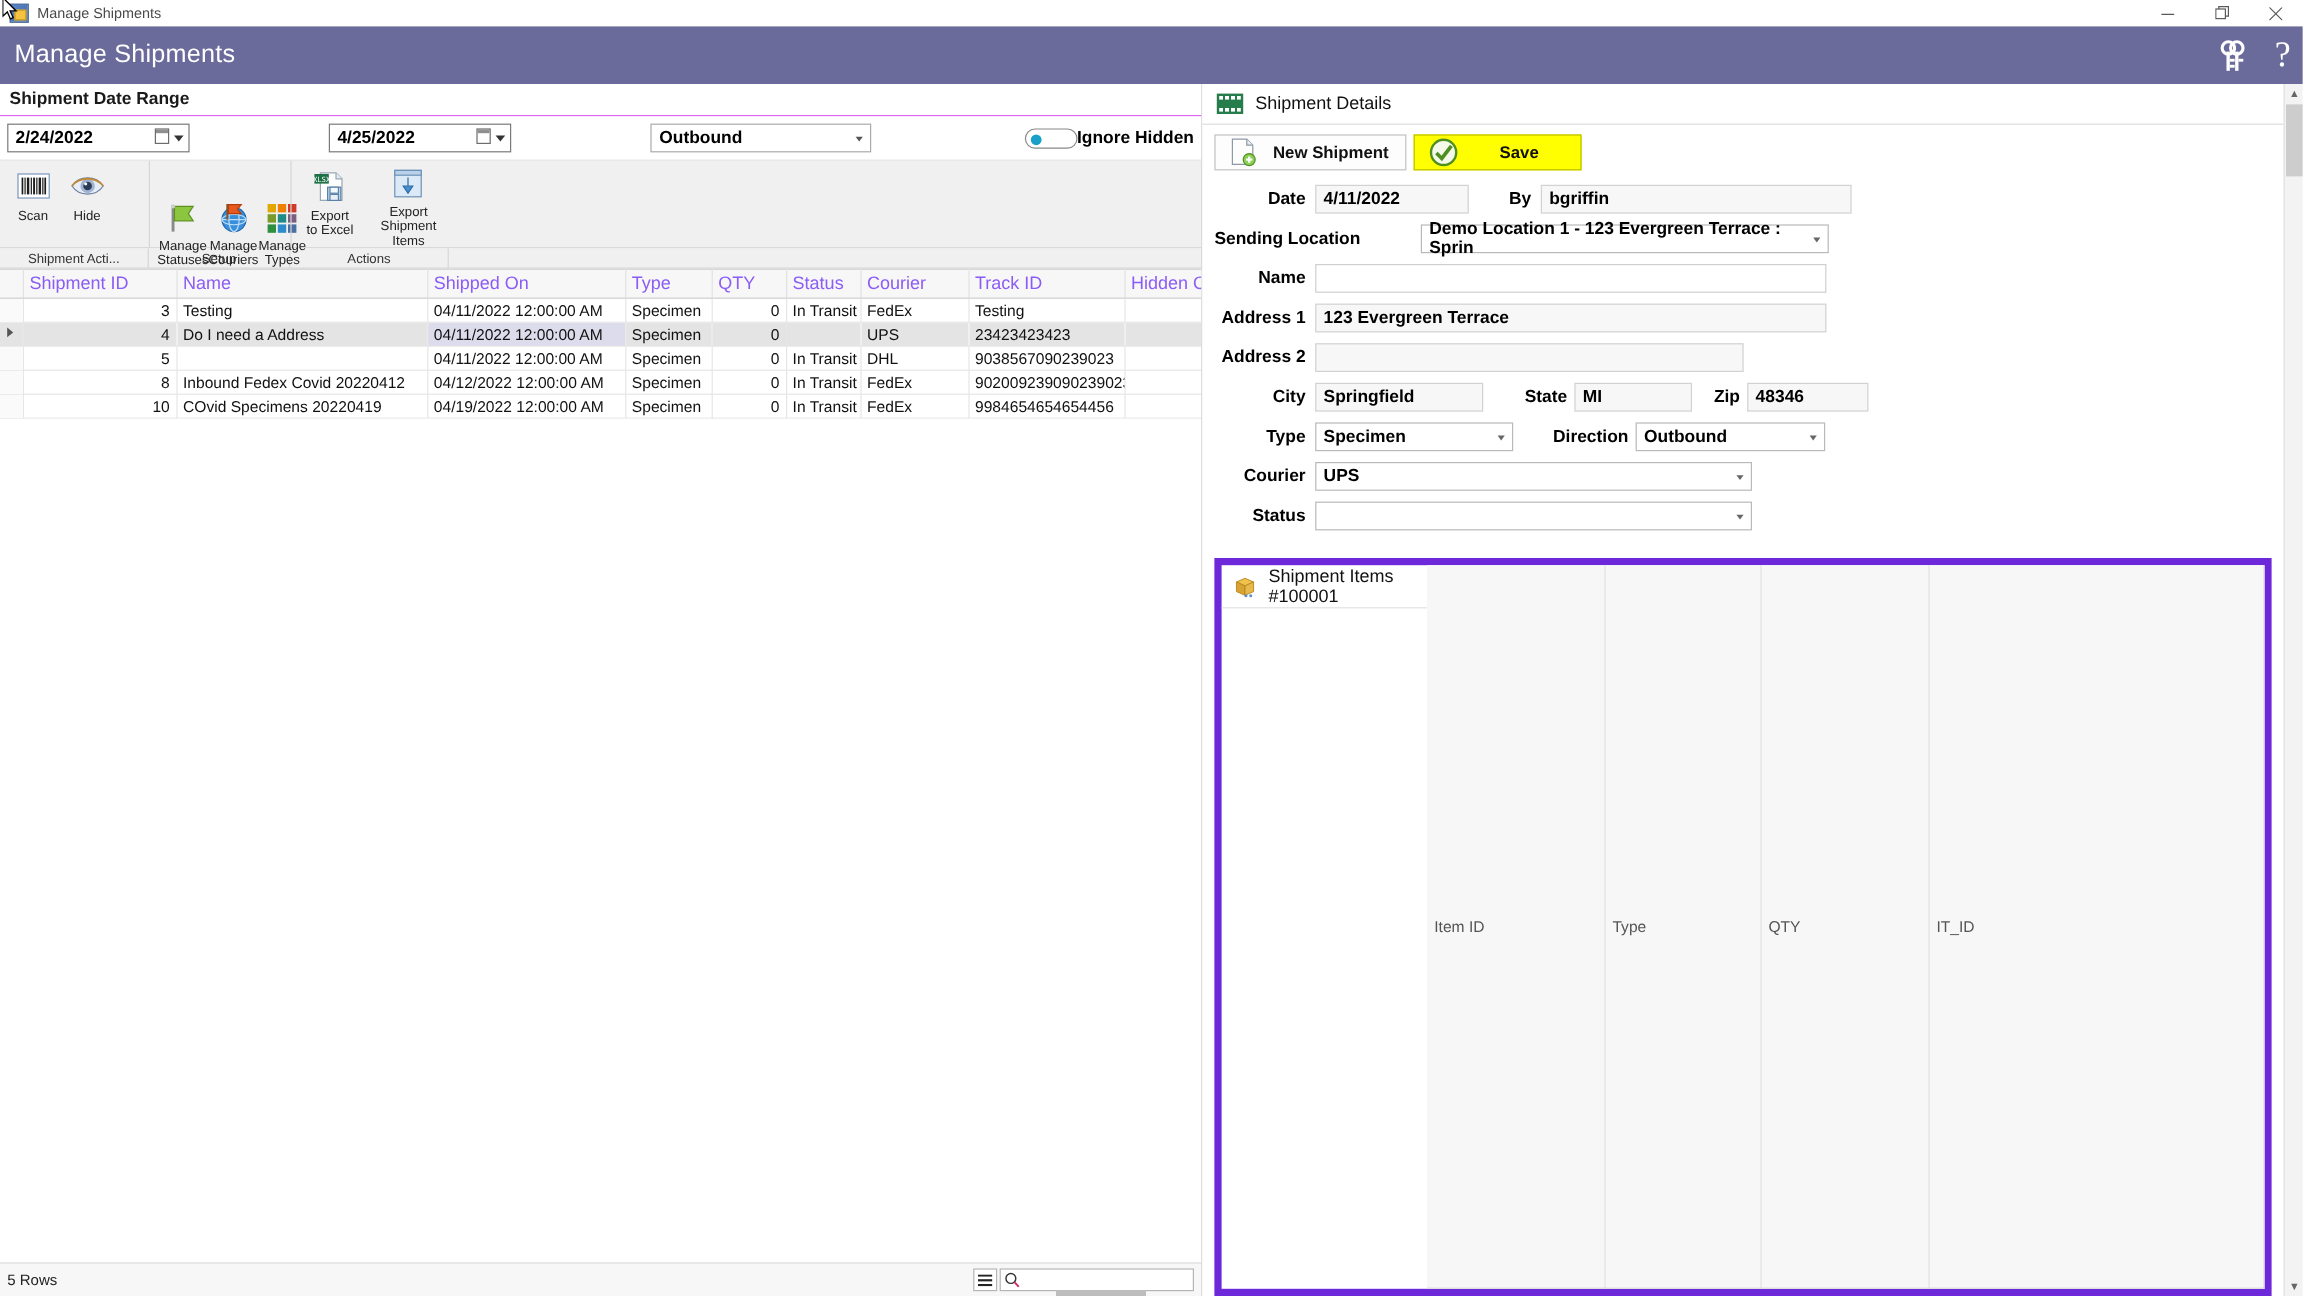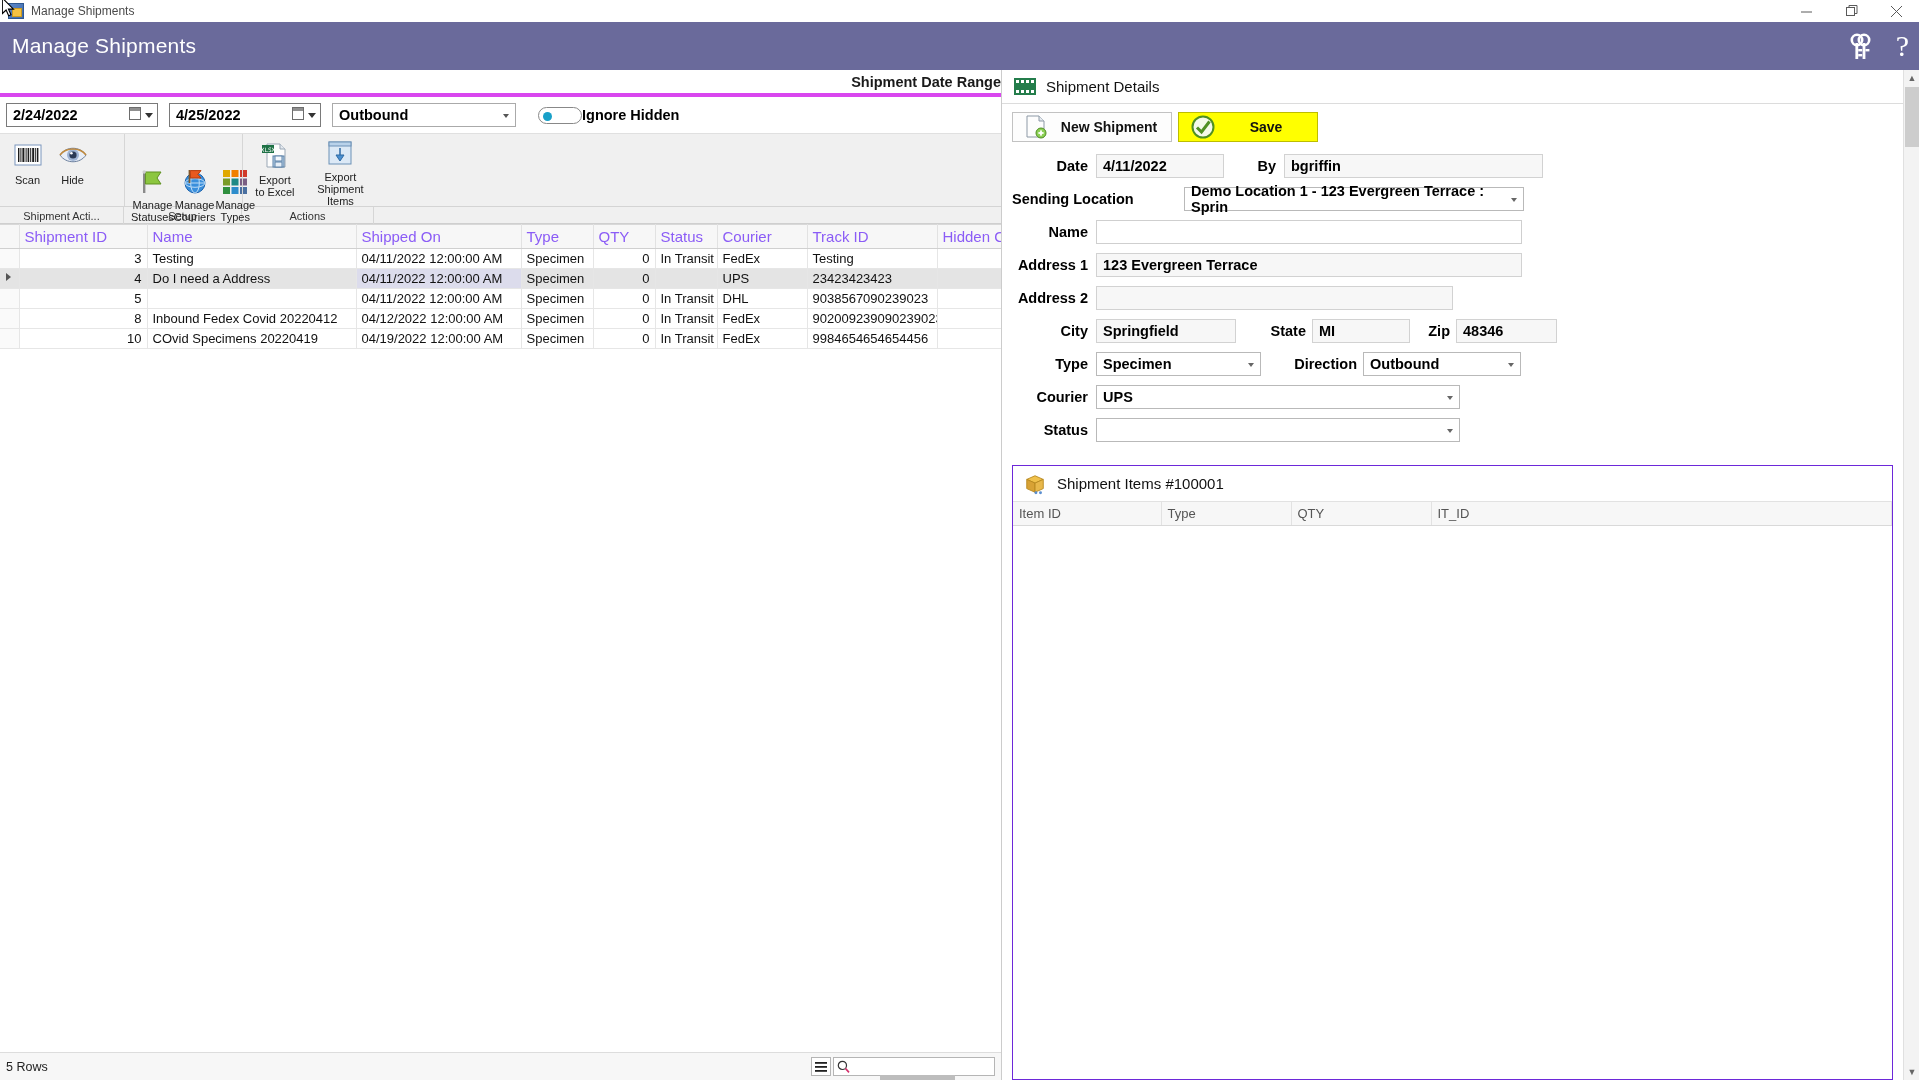--- a/index.html
+++ b/index.html
@@ -46,28 +46,28 @@
   .apphead-icon { color: #ffffff; display:flex; align-items:center; justify-content:center; }
   .help-q { font-size: 30px; color:#fff; line-height: 1; font-family:"Liberation Serif", serif;}
 
   
   .body-wrap { display: flex; height: calc(1080px - 22px - 48px); }
   .left-pane { width: 1002px; border-right: 1px solid #ccc; display:flex; flex-direction:column; background:#fff; }
   .right-pane { flex: 1; background: #ffffff; display:flex; }
 
   
   .section-label-bar {
-    height: 27px; border-bottom: 4px solid #d946ef; display: flex; align-items: center;
-    padding-left: 8px; background: #fff; justify-content: flex-end;
+    height: 27px; border-bottom: 1px solid #d946ef; display: flex; align-items: center;
+    padding-left: 8px; background: #fff;
   }
   .section-label-bar span { font-size: 14.5px; font-weight: bold; color: #1a1a1a; }
 
   .filters {
     height: 37px; display: flex; align-items: center; gap: 0; padding: 0 6px;
-    border-bottom: 1px solid #e0e0e0; background:#fff;
+    border-bottom: 1px solid #e0e0e0; background:#fff;justify-content:space-between;
   }
   .dtbox {
     width: 152px; height: 24px; border: 1px solid #7a7a7a; background:#fff;
     display:flex; align-items:center; position:relative; margin-right: 11px;
   }
   .dtbox .val { font-size: 14.5px; font-weight: bold; padding-left: 6px; color:#000; }
   .dtbox .cal {
     position:absolute; right: 16px; top: 3px; width: 12px; height: 13px;
     border: 1px solid #6d6d6d; background:#fff;
   }
@@ -191,21 +191,21 @@
   .fcombo {
     height: 24px; border:1px solid #b9b9b9; background:#fff; position:relative;
     display:flex; align-items:center; padding-left: 6px;
     font-size: 14.5px; font-weight: bold; color:#000;
   }
   .fcombo .caret {
     position:absolute; right: 6px; top: 10px;
     width:0;height:0;border-left:3.5px solid transparent;border-right:3.5px solid transparent;border-top:4.5px solid #666;
   }
 
-  .items-box { margin: 14px 10px 0 10px; border:1px solid #6d28d9; flex:1; display:flex; flex-direction:column; }
+  .items-box { margin: 14px 10px 0 10px; border:6px solid #6d28d9; flex:1; display:flex; }
   .items-head { height: 36px; display:flex; align-items:center; gap:10px; padding-left: 10px; border-bottom:1px solid #e2e2e2;}
   .items-head .ptitle { font-size: 15px; color:#111; }
   .box-icon { width: 24px; height: 22px; position: relative; }
   table.itemgrid { border-collapse: collapse; width: 100%; table-layout: fixed; }
   table.itemgrid th {
     background:#f7f7f7; font-weight:normal; font-size:13px; color:#555; text-align:left;
     padding: 4px 6px; border-right:1px solid #e2e2e2; border-bottom:1px solid #d9d9d9; height:22px;
   }
   .itemgrid-body { flex:1; background:#fff; }
 

